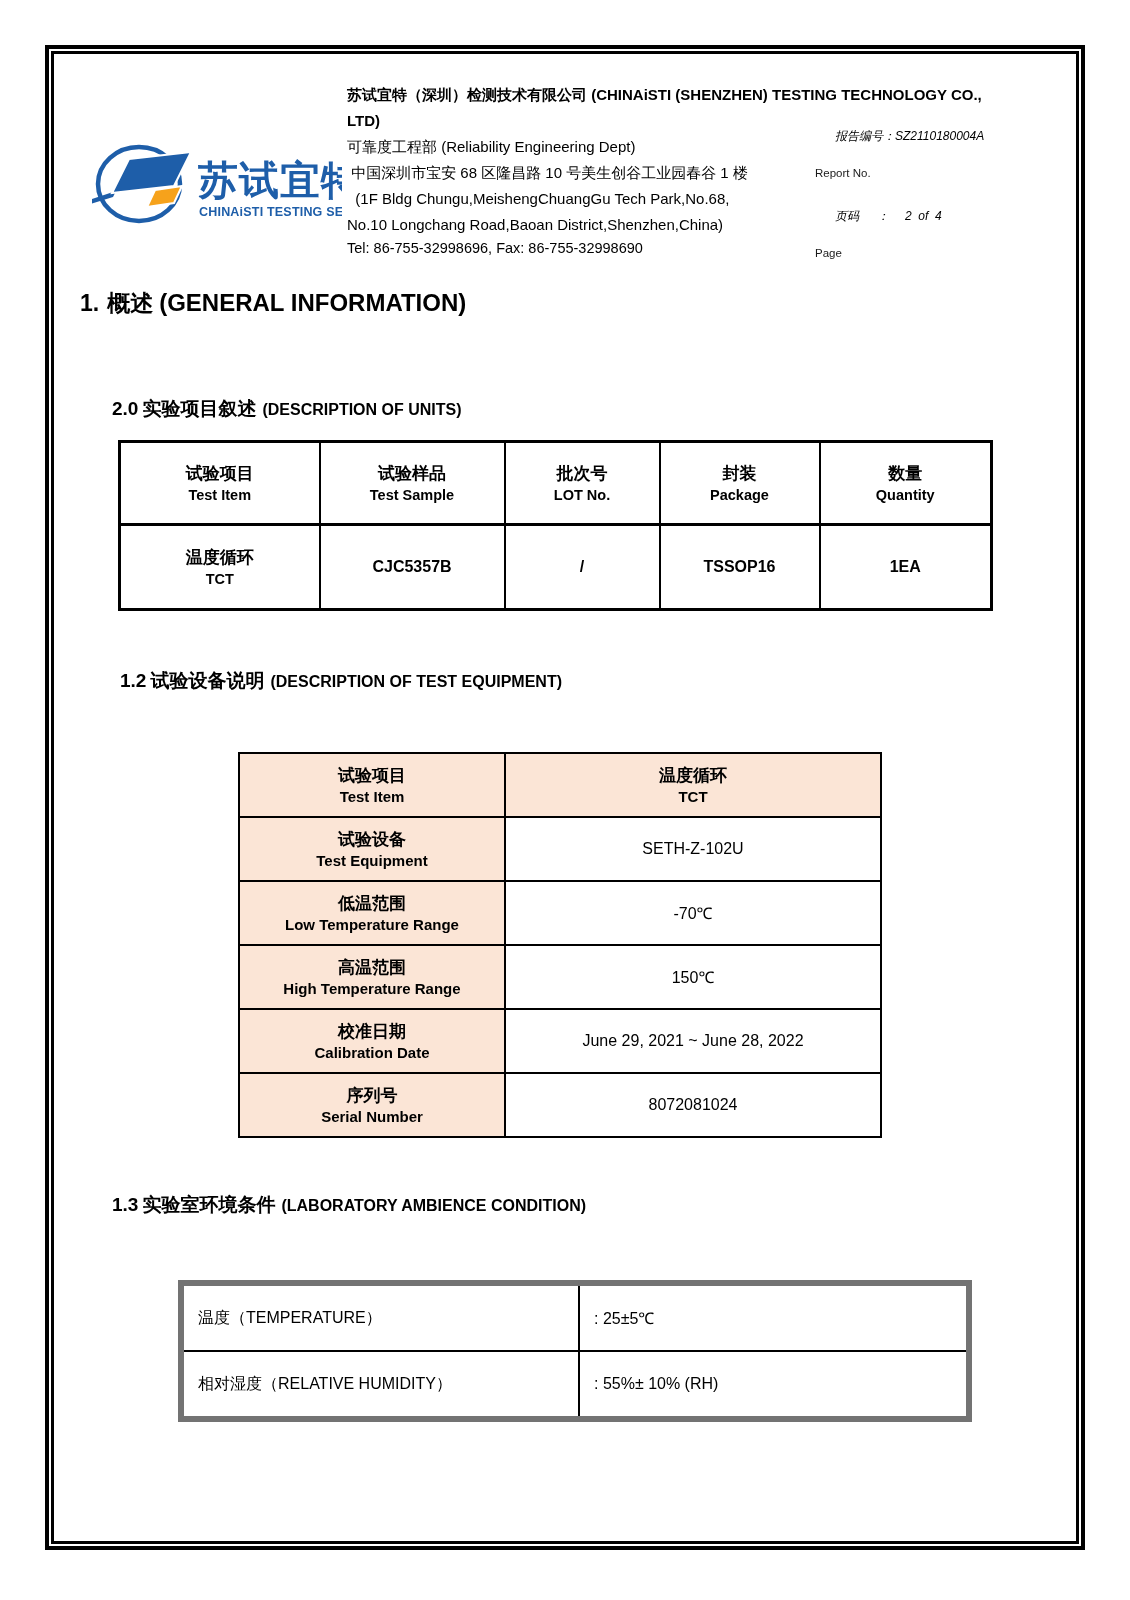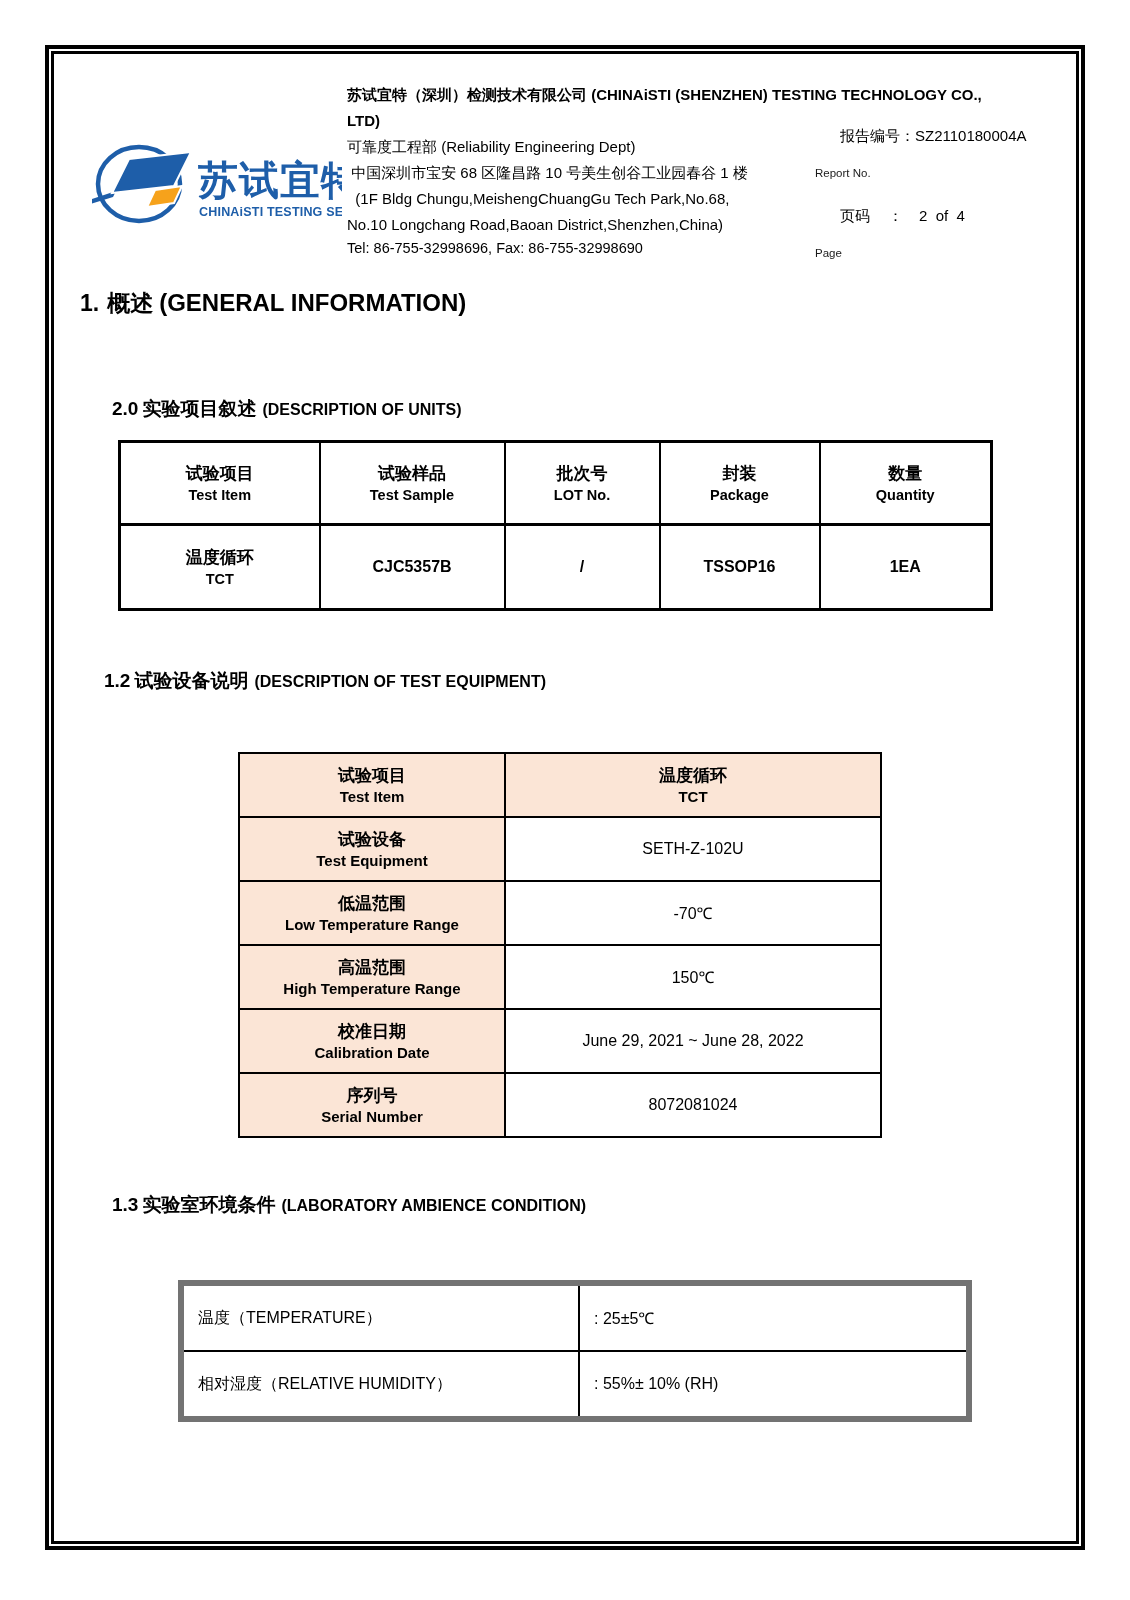--- a/index.html
+++ b/index.html
@@ -14,21 +14,21 @@
     border:3px solid #000; }
 
   
   .logo { position:absolute; left:92px; top:136px; }
   .hdr-left { position:absolute; left:347px; top:82px; width:652px; }
   .hdr-left .ln { line-height:26px; font-size:15px; white-space:pre; }
   .hdr-left .b { font-weight:bold; }
   .hdr-left .tight { line-height:21px; font-size:14.5px; }
   .weblink { color:#00009C; font-weight:bold; text-decoration:underline; font-size:14.5px; }
   .hdr-right { position:absolute; left:815px; top:106px; width:270px; }
-  .hdr-right .big { font-size:15px; line-height:20px; white-space:pre; }
+  .hdr-right .big { font-size:12px; line-height:20px; white-space:pre;font-style:italic; }
   .hdr-right .small { font-size:11.5px; line-height:14px; color:#1a1a1a; }
   .pgline { margin-top:6px; }
 
   
   .h1 { position:absolute; left:80px; top:288px; font-weight:bold; }
   .h1 .num, .h1 .zh { font-size:23px; }
   .h1 .en { font-size:24px; }
   .hsub { position:absolute; font-weight:bold; }
   .hsub .num, .hsub .zh { font-size:19px; }
   .hsub .en { font-size:16px; }
@@ -143,21 +143,21 @@
         <div class="encell">TCT</div>
       </td>
       <td class="dat valbold">CJC5357B</td>
       <td class="dat valbold">/</td>
       <td class="dat valbold">TSSOP16</td>
       <td class="dat valbold">1EA</td>
     </tr>
   </tbody>
     </table>
 
-  <div class="hsub" style="left:104px; top:668px;">
+  <div class="hsub" style="left:120px; top:668px;">
     <span class="num">1.2</span><span class="zh">试验设备说明</span><span class="en">(DESCRIPTION OF TEST EQUIPMENT)</span>
   </div>
 
   <table class="equip-table">
     <colgroup>
         <col style="width:266px">
         <col style="width:376px">
       </colgroup>
     <tbody>
         <tr>

